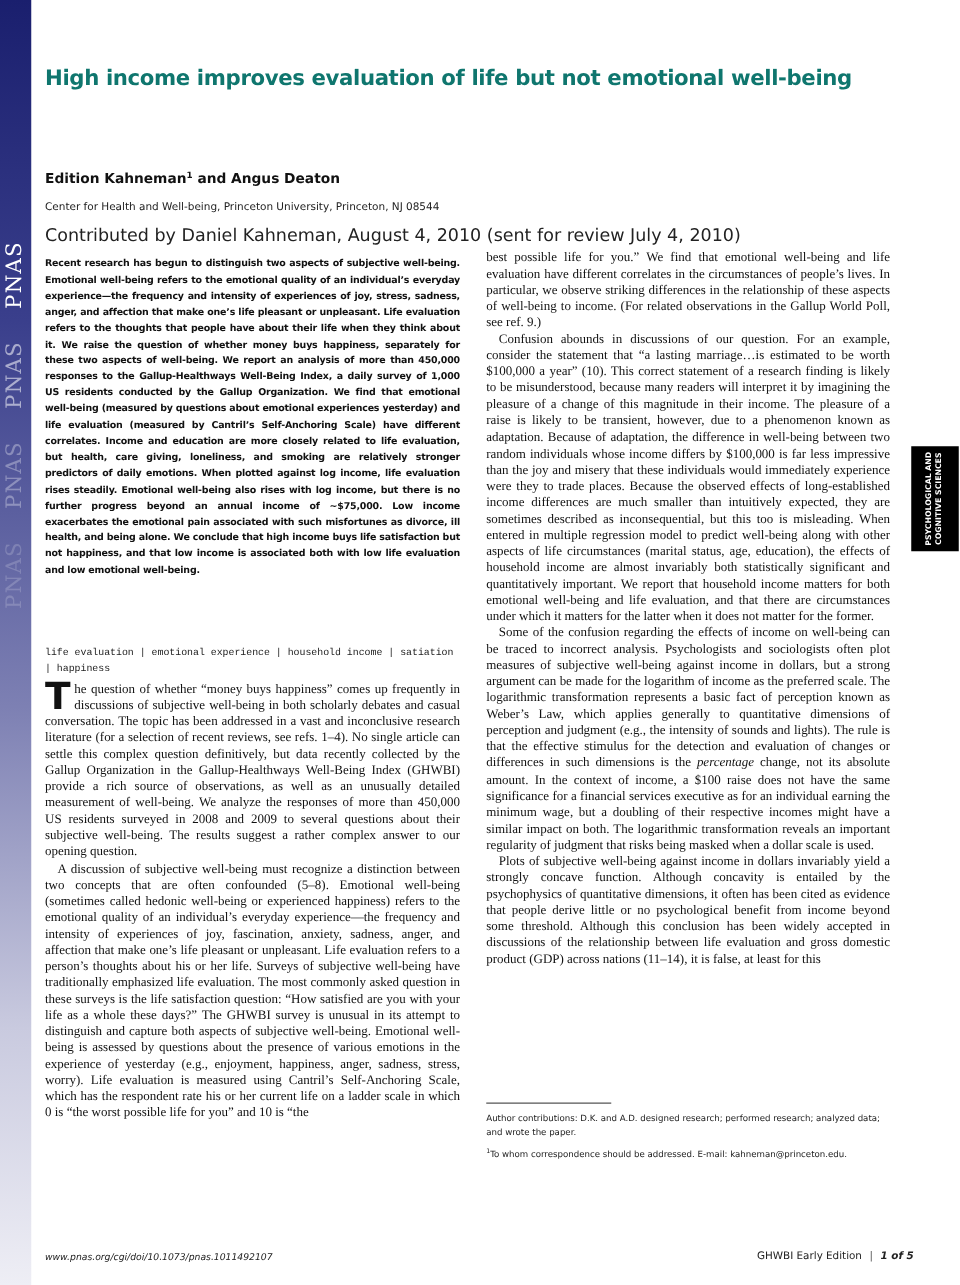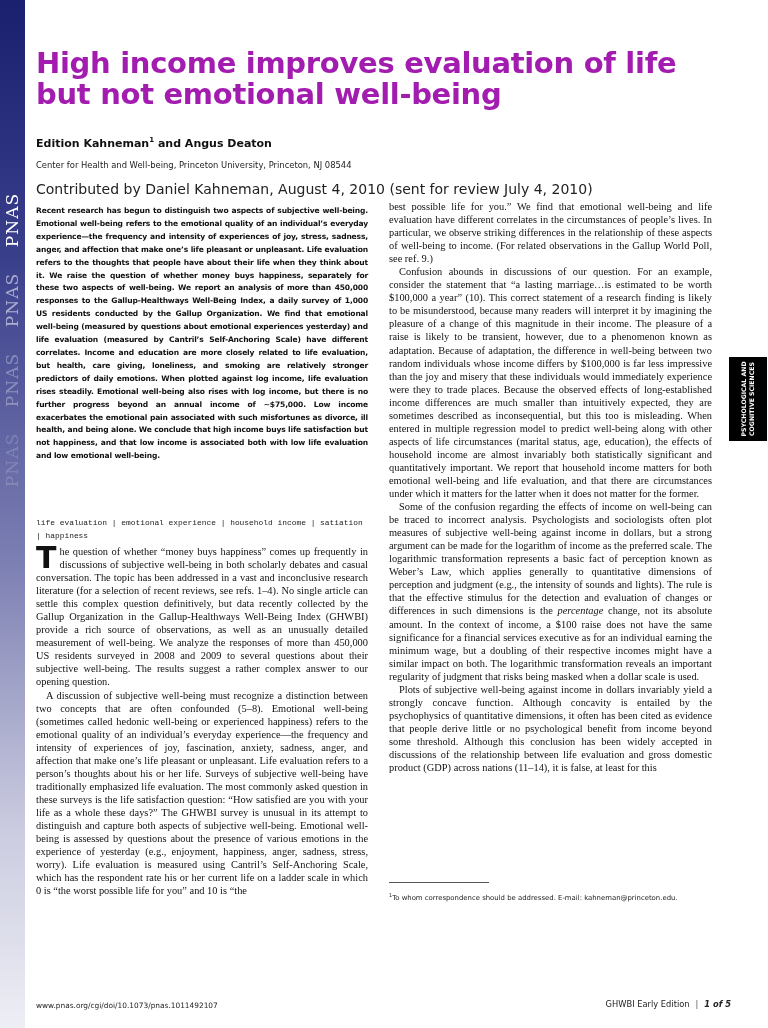--- a/index.html
+++ b/index.html
@@ -3,41 +3,41 @@
 <meta charset="utf-8">
 <style>
   html, body { margin:0; padding:0; background:#fff; }
   body { width:768px; height:1028px; position:relative; overflow:hidden; color:#111; }
   .strip { position:absolute; left:0; top:0; width:25px; height:1028px;
     background: linear-gradient(to bottom, #1a1f6e 0%, #3a3f8c 25%, #7d80b3 55%, #c9cadf 80%, #eeeef5 100%); }
   .strip-words { position:absolute; left:0; top:40px; width:25px; height:560px; }
   .strip-word { position:absolute; left:-24px; width:72px; text-align:center;
     transform: rotate(-90deg); font-family:"DejaVu Serif", serif; font-size:17px; letter-spacing:1px; color:#fff; }
   .title { position:absolute; left:36px; top:48px; width:660px; font-family:"DejaVu Sans", sans-serif;
-    font-weight:bold; font-size:29px; line-height:31px; color:#a21caf; margin:0; letter-spacing:-0.3px; }
+    font-weight:bold; font-size:17px; line-height:31px; color:#0f766e; margin:0; letter-spacing:-0.3px; }
   .authors { position:absolute; left:36px; top:136px; font-family:"DejaVu Sans", sans-serif; font-weight:bold; font-size:11px; }
   .authors sup { font-size:7px; }
   .affil { position:absolute; left:36px; top:160px; font-family:"DejaVu Sans", sans-serif; font-size:8.4px; color:#222; }
   .contrib { position:absolute; left:36px; top:181px; font-family:"DejaVu Sans", sans-serif; font-size:14px; color:#222; }
   .abstract { position:absolute; left:36px; top:205px; width:332px; font-family:"DejaVu Sans", sans-serif;
     font-weight:bold; font-size:7.55px; line-height:12.9px; text-align:justify; color:#111; letter-spacing:-0.15px; }
   .keywords { position:absolute; left:36px; top:516px; width:332px; font-family:Liberation Mono, monospace;
     font-size:7.9px; line-height:13px; color:#222; }
   .col { position:absolute; font-family:"Liberation Serif", serif; font-size:10.4px; line-height:13.05px;
     text-align:justify; color:#111; hyphens:auto; }
   .col p { margin:0; text-indent:10px; }
   .col p.noindent { text-indent:0; }
   .col-left { left:36px; top:545px; width:332px; }
   .col-right { left:389px; top:200px; width:323px; }
   .dropcap { float:left; font-family:"DejaVu Sans", sans-serif; font-weight:bold; font-size:30px; line-height:24px; margin:1px 3px 0 0; }
   .fn-rule { position:absolute; left:389px; top:882px; width:100px; border-top:1px solid #555; }
   .footnotes { position:absolute; left:389px; top:890px; width:330px; font-family:"DejaVu Sans", sans-serif; font-size:6.9px; line-height:10.5px; color:#222; }
   .footnotes p { margin:0 0 5px 0; }
   .footnotes sup { font-size:5px; }
-  .footer-left { position:absolute; left:36px; top:1001px; font-family:"DejaVu Sans", sans-serif; font-size:7.4px; color:#222; }
+  .footer-left { position:absolute; left:36px; top:1001px; font-family:"DejaVu Sans", sans-serif; font-size:7.4px; color:#222;font-style:italic; }
   .footer-right { position:absolute; right:37px; top:999px; font-family:"DejaVu Sans", sans-serif; font-size:8.3px; color:#222; }
   .footer-right .sep { margin:0 6px; color:#555; }
   .footer-right b { font-weight:bold;font-style:italic; }
   .side-tab { position:absolute; left:729px; top:357px; width:38px; height:84px; background:#000; }
   .side-tab-text { position:absolute; left:50%; top:50%; transform: translate(-50%,-50%) rotate(-90deg);
     width:84px; text-align:center; font-family:"DejaVu Sans", sans-serif; font-weight:bold; font-size:6.2px; line-height:8px; color:#fff; }
 </style>
 </head>
 <body>
 
@@ -70,20 +70,21 @@
 
 <div class="col col-right">
   <p class="noindent">best possible life for you.” We find that emotional well-being and life evaluation have different correlates in the circumstances of people’s lives. In particular, we observe striking differences in the relationship of these aspects of well-being to income. (For related observations in the Gallup World Poll, see ref. 9.)</p>
   <p>Confusion abounds in discussions of our question. For an example, consider the statement that “a lasting marriage…is estimated to be worth $100,000 a year” (10). This correct statement of a research finding is likely to be misunderstood, because many readers will interpret it by imagining the pleasure of a change of this magnitude in their income. The pleasure of a raise is likely to be transient, however, due to a phenomenon known as adaptation. Because of adaptation, the difference in well-being between two random individuals whose income differs by $100,000 is far less impressive than the joy and misery that these individuals would immediately experience were they to trade places. Because the observed effects of long-established income differences are much smaller than intuitively expected, they are sometimes described as inconsequential, but this too is misleading. When entered in multiple regression model to predict well-being along with other aspects of life circumstances (marital status, age, education), the effects of household income are almost invariably both statistically significant and quantitatively important. We report that household income matters for both emotional well-being and life evaluation, and that there are circumstances under which it matters for the latter when it does not matter for the former.</p>
   <p><span>Some of the confusion regarding the effects of income on well-being can be traced to incorrect analysis. Psychologists and sociologists often plot measures of subjective well-being against income in dollars, but a strong argument can be made for the logarithm of income as the preferred scale. The logarithmic transformation represents a basic fact of perception known as Weber’s Law, which applies generally to quantitative dimensions of perception and judgment (e.g., the intensity of sounds and lights). The rule is that the effective stimulus for the detection and evaluation of changes or differences in such dimensions is the </span><em>percentage</em><span> change, not its absolute amount. In the context of income, a $100 raise does not have the same significance for a financial services executive as for an individual earning the minimum wage, but a doubling of their respective incomes might have a similar impact on both. The logarithmic transformation reveals an important regularity of judgment that risks being masked when a dollar scale is used.</span></p>
   <p>Plots of subjective well-being against income in dollars invariably yield a strongly concave function. Although concavity is entailed by the psychophysics of quantitative dimensions, it often has been cited as evidence that people derive little or no psychological benefit from income beyond some threshold. Although this conclusion has been widely accepted in discussions of the relationship between life evaluation and gross domestic product (GDP) across nations (11–14), it is false, at least for this</p>
 </div>
 
 <div class="fn-rule"></div>
 <div class="footnotes">
+  <p>Author contributions: D.K. and A.D. designed research; performed research; analyzed data; and wrote the paper.</p>
   <p><sup>1</sup><span>To whom correspondence should be addressed. E-mail: kahneman@princeton.edu.</span></p>
 </div>
 
 <div class="footer-left">www.pnas.org/cgi/doi/10.1073/pnas.1011492107</div>
 <div class="footer-right">
   <span>GHWBI Early Edition</span><span class="sep">|</span><b>1 of 5</b>
 </div>
 
 <div class="side-tab">
   <div class="side-tab-text">

